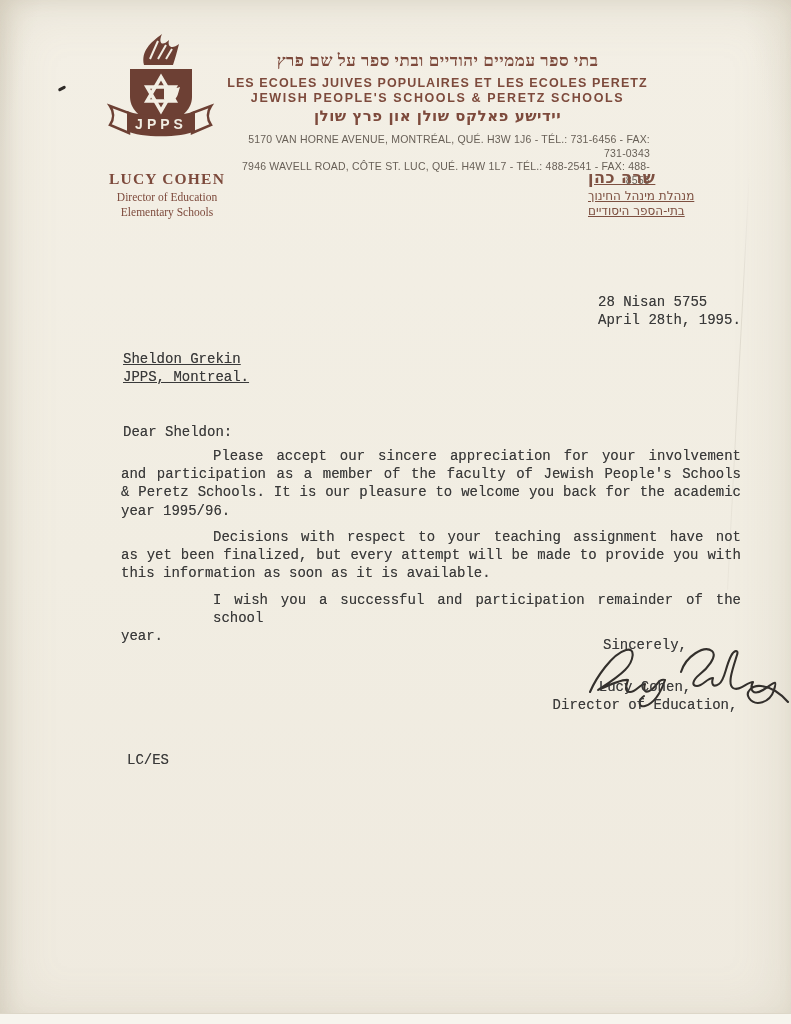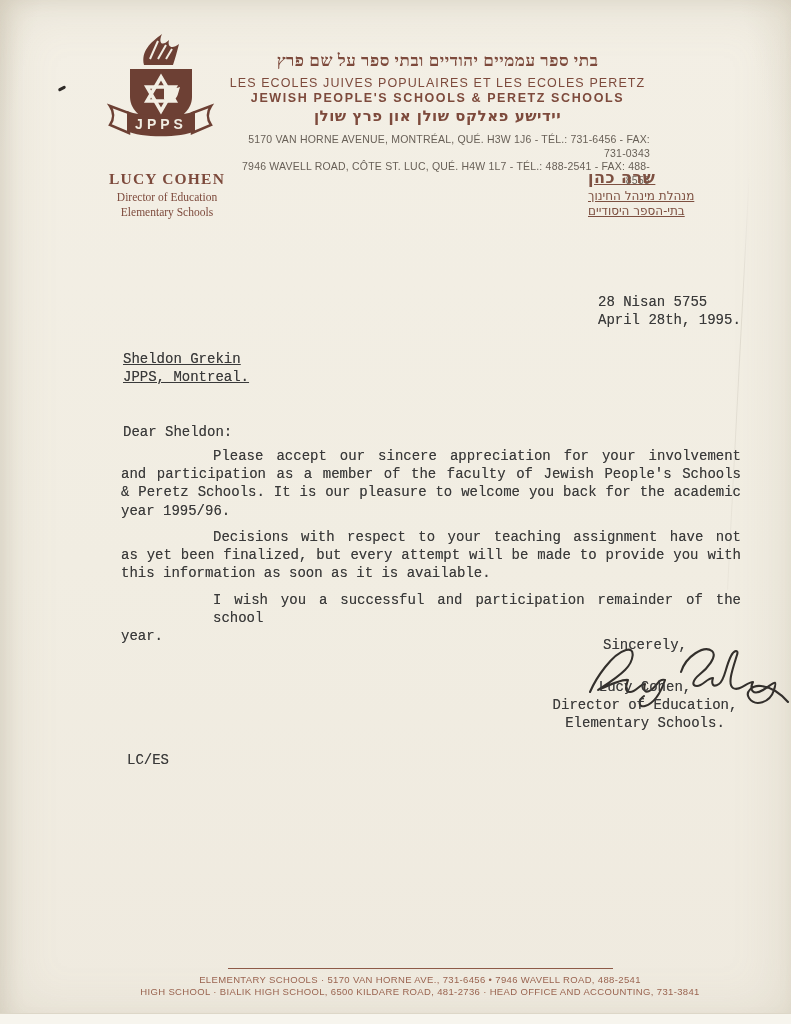--- a/index.html
+++ b/index.html
@@ -13,21 +13,21 @@
     box-shadow: inset 0 0 55px rgba(160,148,120,0.22), inset 6px 0 18px rgba(140,128,105,0.15);
     overflow:hidden;
     font-family:"Liberation Mono","DejaVu Sans Mono",monospace;
     color:#3b3b3b;
   }
   .abs{position:absolute;}
 
   
   .lh-text{left:225px;top:50px;width:425px;text-align:center;color:#7d4a3c;}
   .heb-top{font-family:Liberation Serif, serif;font-weight:bold;font-size:17px;line-height:22px;letter-spacing:.5px;}
-  .fr-line{font-family:"Liberation Sans","DejaVu Sans",sans-serif;font-weight:normal;font-size:12.5px;line-height:15px;letter-spacing:1.1px;margin-top:4px;}
+  .fr-line{font-family:"Liberation Sans","DejaVu Sans",sans-serif;font-weight:bold;font-size:12.5px;line-height:15px;letter-spacing:1.1px;margin-top:4px;}
   .en-line{font-family:"Liberation Sans","DejaVu Sans",sans-serif;font-weight:bold;font-size:12.5px;line-height:15px;letter-spacing:1.6px;}
   .yid-line{font-family:"DejaVu Sans",sans-serif;font-weight:bold;font-size:15px;line-height:21px;letter-spacing:.5px;}
   .addr{font-family:"Liberation Sans","DejaVu Sans",sans-serif;font-size:10.5px;line-height:13.5px;color:#675f56;letter-spacing:.2px;margin-top:6px;text-align:right;}
 
   .contact-left{left:72px;top:170px;width:190px;text-align:center;color:#7d4a3c;font-family:"Liberation Serif","DejaVu Serif",serif;}
   .contact-left .nm{font-size:15.5px;font-weight:bold;letter-spacing:1.2px;}
   .contact-left .tt{font-size:11.5px;line-height:14.5px;margin-top:2px;}
   .contact-right{left:588px;top:168px;width:150px;text-align:left;color:#7d5041;font-family:"DejaVu Serif","DejaVu Sans",serif;text-decoration:underline;}
   .contact-right .nm{font-size:16px;font-weight:bold;letter-spacing:.5px;}
   .contact-right .tt{font-size:12px;line-height:15px;margin-top:2px;}
@@ -140,28 +140,22 @@
   <svg class="abs sig" viewBox="0 0 204 70" aria-label="Lucy Cohen signature">
     <g fill="none" stroke="#23201d" stroke-width="2.1" stroke-linecap="round" stroke-linejoin="round" opacity="0.92">
       <path d="M4,52 C10,38 26,14 40,10 C50,7 48,21 39,30 C31,38 18,46 12,50 C23,45 36,39 42,40 C40,46 38,52 44,52 C50,52 54,44 59,44 C57,50 59,54 65,50 C71,46 73,38 79,40 C75,52 69,63 59,66 C52,68 52,60 58,56"></path>
       <path d="M95,32 C100,16 118,5 126,11 C132,16 121,29 113,35 C107,40 105,46 111,46 C117,46 121,38 127,38 C125,44 127,48 133,44 C139,40 139,28 145,16 C148,10 153,9 151,15 C147,28 141,44 147,48 C153,52 161,42 167,42 C163,50 167,56 177,50 C187,44 192,37 188,50 C184,63 169,67 163,58 C159,52 166,45 175,46 C186,47 195,54 202,62"></path>
     </g>
   </svg>
 
   <div class="abs tw signer">
     <div>Lucy Cohen,</div>
     <div>Director of Education,</div>
-    <div>Elementary Schools.</div>
   </div>
 
   <div class="abs tw reference">LC/ES</div>
 
-  <div class="abs footer">
-    <div class="rule"></div>
-    <div class="fl">ELEMENTARY SCHOOLS · 5170 VAN HORNE AVE., 731-6456 • 7946 WAVELL ROAD, 488-2541</div>
-    <div class="fl">HIGH SCHOOL · BIALIK HIGH SCHOOL, 6500 KILDARE ROAD, 481-2736 · HEAD OFFICE AND ACCOUNTING, 731-3841</div>
-  </div>
 
   <div class="abs speck"></div>
   <div class="abs crease"></div>
   <div class="abs bottom-edge"></div>
 
 </div>
 
 </body></html>

